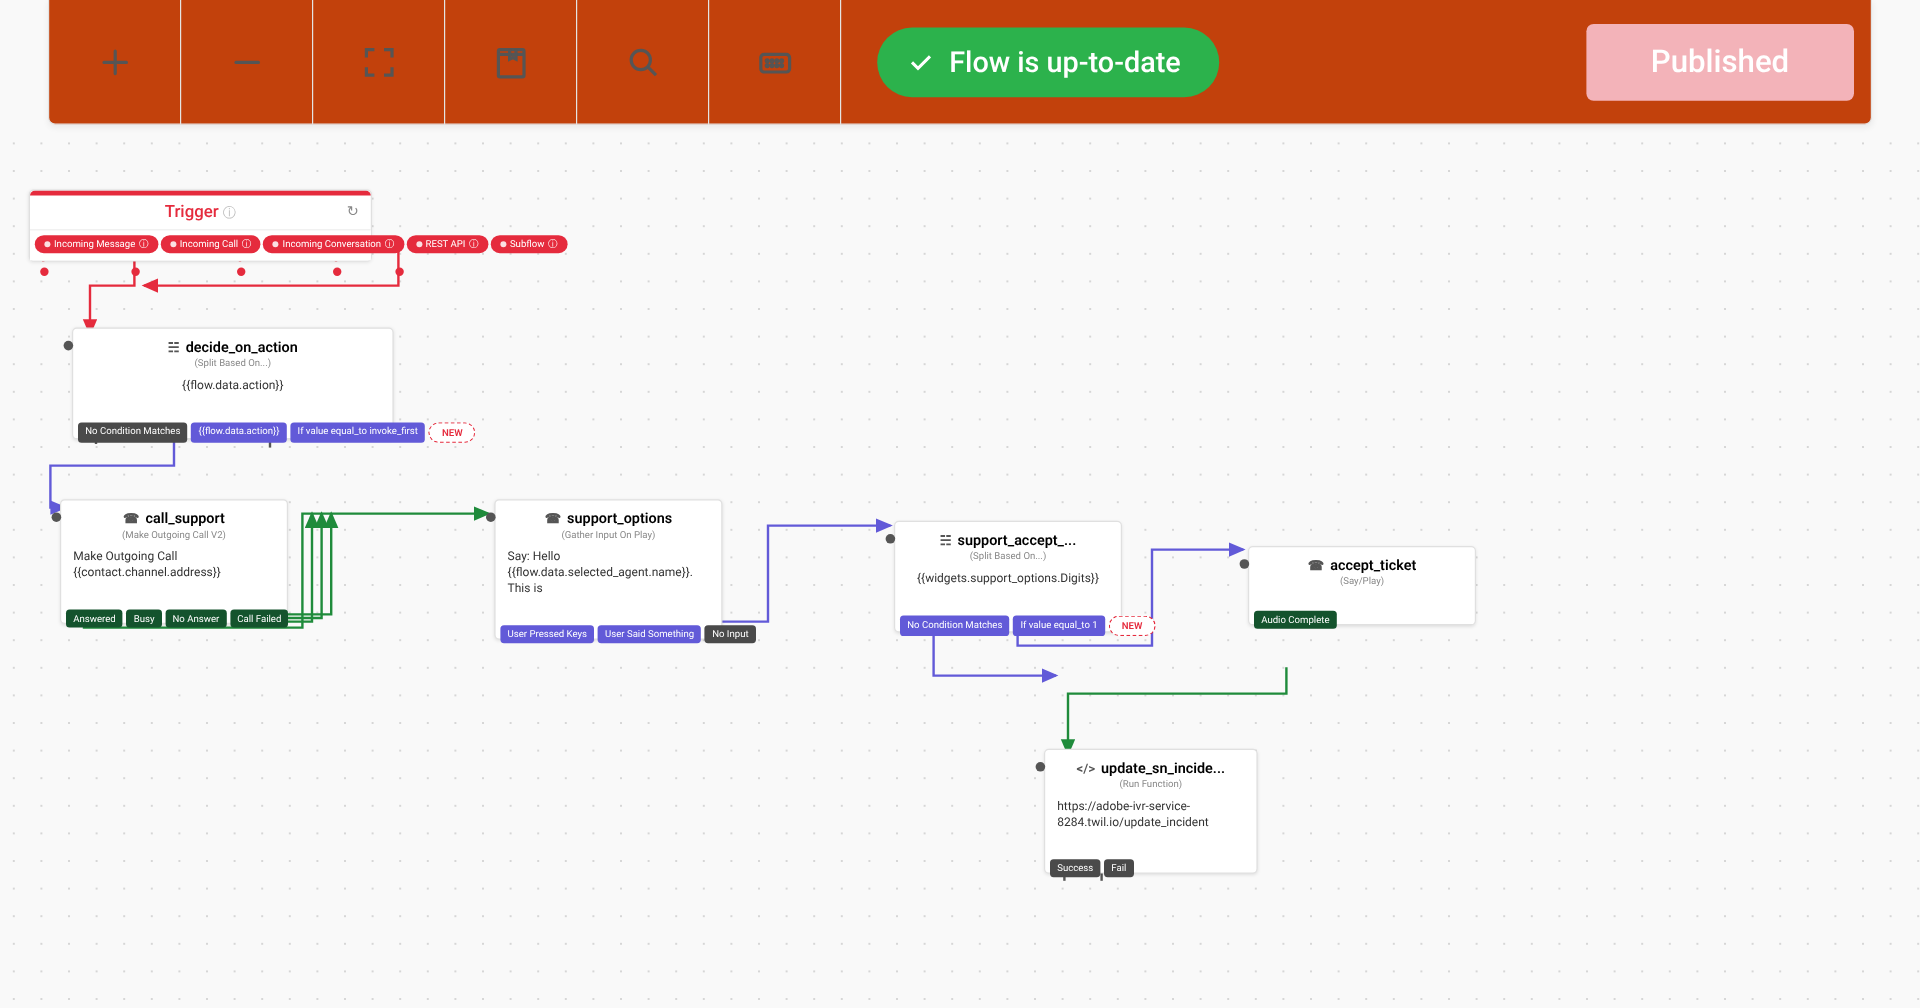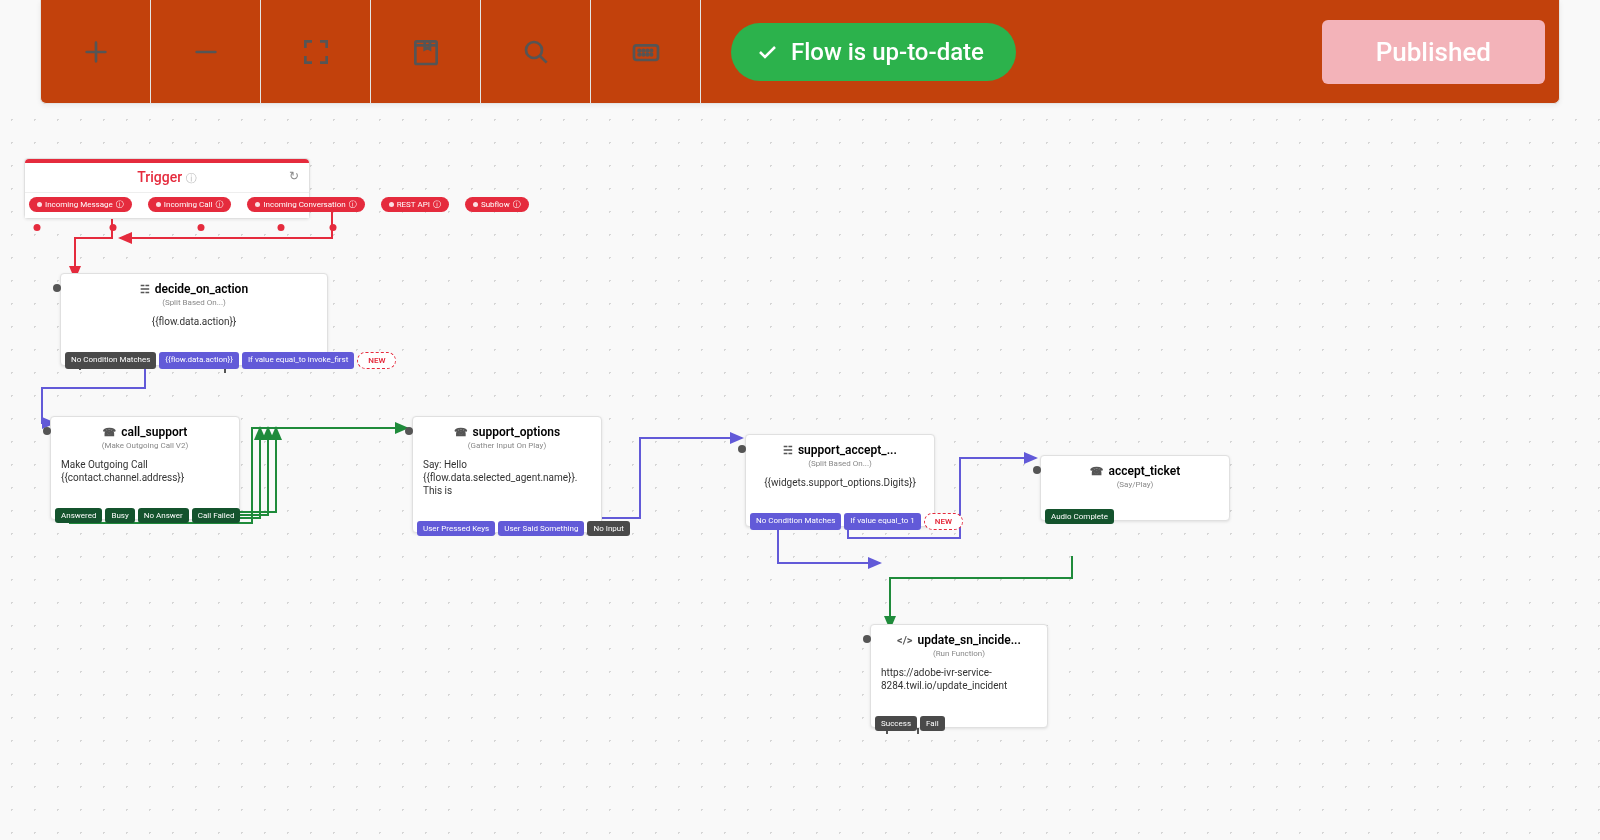--- a/index.html
+++ b/index.html
@@ -78,21 +78,21 @@
     background: #fff; border: 1px solid #e0e0e0; border-radius: 4px;
     box-shadow: 0 1px 3px rgba(0,0,0,.08);
   }
   .trigger-bar { height: 4px; background: #e52b3d; border-radius: 4px 4px 0 0; }
   .trigger-title {
     text-align: center; color: #e52b3d; font-size: 14px; font-weight: 500;
     padding: 6px 0; position: relative;
   }
   .trigger-title .share { position:absolute; right:10px; top:6px; color:#888; font-size:12px; }
   .trigger-pills {
-    display:flex; gap:16px; padding:4px 4px 6px 4px; flex-wrap:nowrap;
+    display:flex; gap:2px; padding:4px 4px 6px 4px; flex-wrap:nowrap;
     background:#fff; border-top:1px solid #eee;
   }
   .t-pill {
     background:#e52b3d; color:#fff; font-size:8px; padding:2px 8px; border-radius:9px;
     display:flex; align-items:center; gap:3px; white-space:nowrap;
   }
   .t-pill .dot { width:5px; height:5px; border-radius:50%; background:#fff; opacity:.85; }
   .t-pill .q { font-size:8px; }
   .trigger-outdots {
     position:absolute; left:0; right:0; bottom:-6px; height:0;

